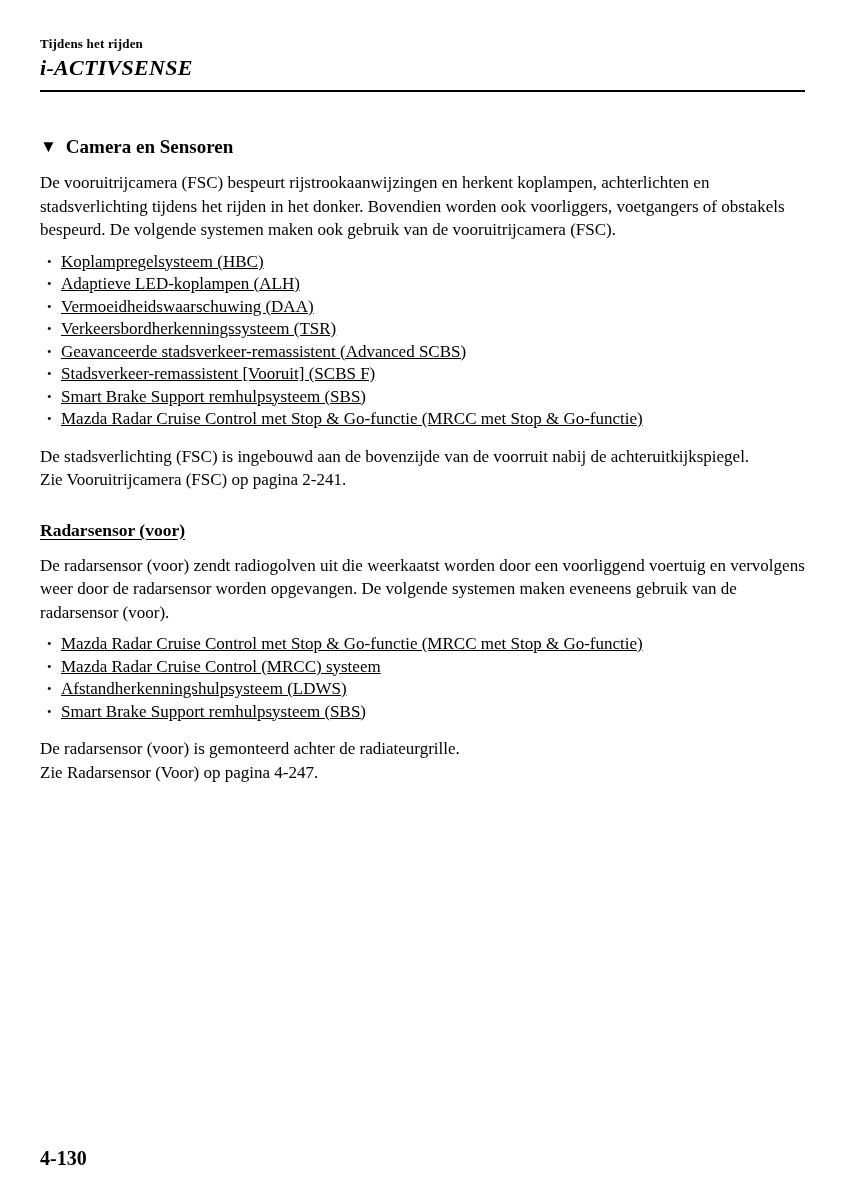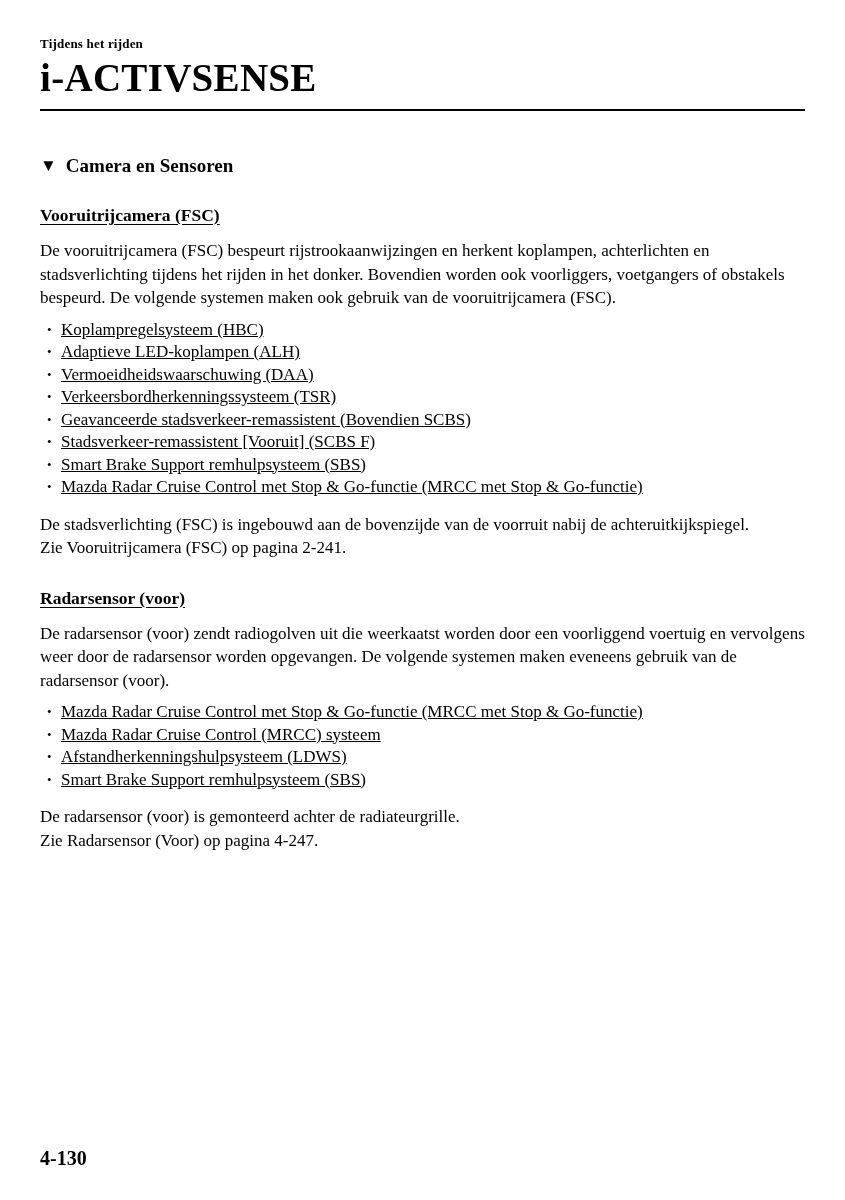--- a/index.html
+++ b/index.html
@@ -17,22 +17,23 @@
     height: 1200px;
     padding: 36px 40px 0 40px;
     background: #ffffff;
   }
   .eyebrow {
     font-size: 13px;
     font-weight: bold;
     letter-spacing: 0.2px;
   }
   .page-title {
-    font-size: 39px;
+    font-size: 22px;
     font-weight: bold;
+    font-style: italic;
     margin-top: 3px;
     letter-spacing: 0.3px;
   }
   .title-rule {
     height: 0;
     border-bottom: 2px solid #000000;
     margin-top: 9px;
   }
   .section-heading {
     margin-top: 44px;
@@ -105,30 +106,29 @@
 
   <div class="eyebrow">Tijdens het rijden</div>
   <div class="page-title">i-ACTIVSENSE</div>
   <div class="title-rule"></div>
 
   <div class="section-heading">
     <span class="section-marker">▼</span>
     <span>Camera en Sensoren</span>
   </div>
 
-  <div class="subheading">Vooruitrijcamera (FSC)</div>
 
   <p class="body-text">De vooruitrijcamera (FSC) bespeurt rijstrookaanwijzingen en herkent koplampen, achterlichten en stadsverlichting tijdens het rijden in het donker. Bovendien worden ook voorliggers, voetgangers of obstakels bespeurd. De volgende systemen maken ook gebruik van de vooruitrijcamera (FSC).</p>
 
   <ul class="bullet-list">
     <li>Koplampregelsysteem (HBC)</li>
     <li>Adaptieve LED-koplampen (ALH)</li>
     <li>Vermoeidheidswaarschuwing (DAA)</li>
     <li>Verkeersbordherkenningssysteem (TSR)</li>
-    <li>Geavanceerde stadsverkeer-remassistent (Bovendien SCBS)</li>
+    <li>Geavanceerde stadsverkeer-remassistent (Advanced SCBS)</li>
     <li>Stadsverkeer-remassistent [Vooruit] (SCBS F)</li>
     <li>Smart Brake Support remhulpsysteem (SBS)</li>
     <li>Mazda Radar Cruise Control met Stop &amp; Go-functie (MRCC met Stop &amp; Go-functie)</li>
   </ul>
 
   <div class="outro-block">
     <div>De stadsverlichting (FSC) is ingebouwd aan de bovenzijde van de voorruit nabij de achteruitkijkspiegel.</div>
     <div class="reference-line">Zie Vooruitrijcamera (FSC) op pagina 2-241.</div>
   </div>
 

